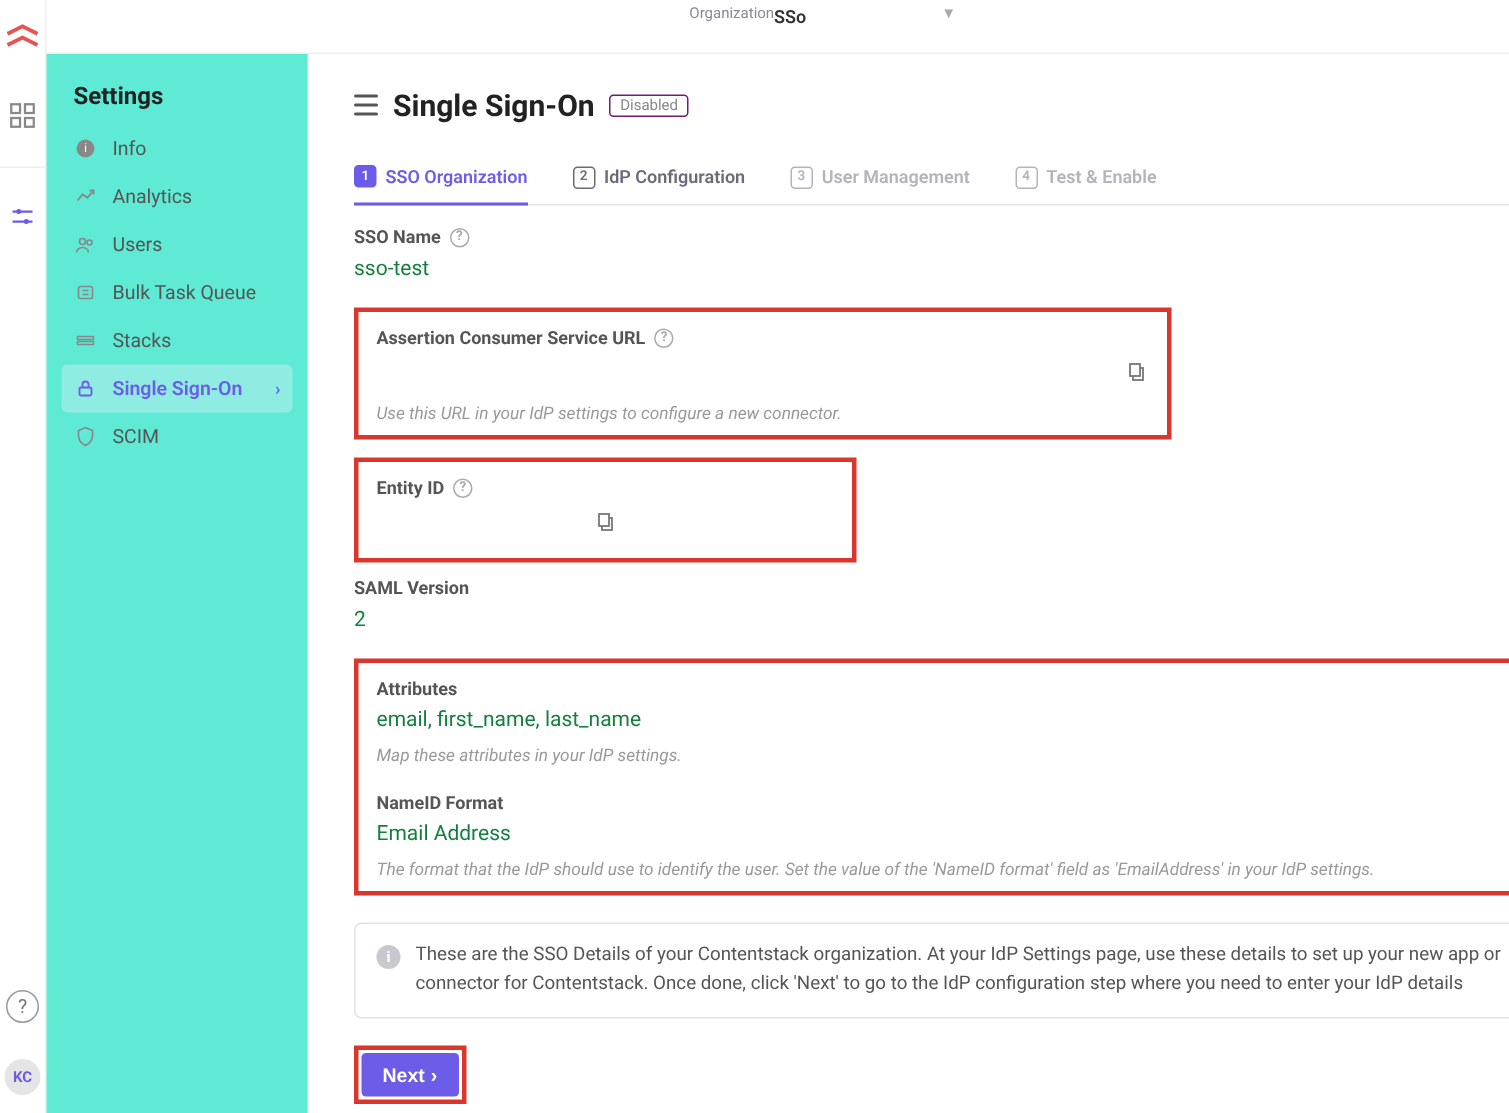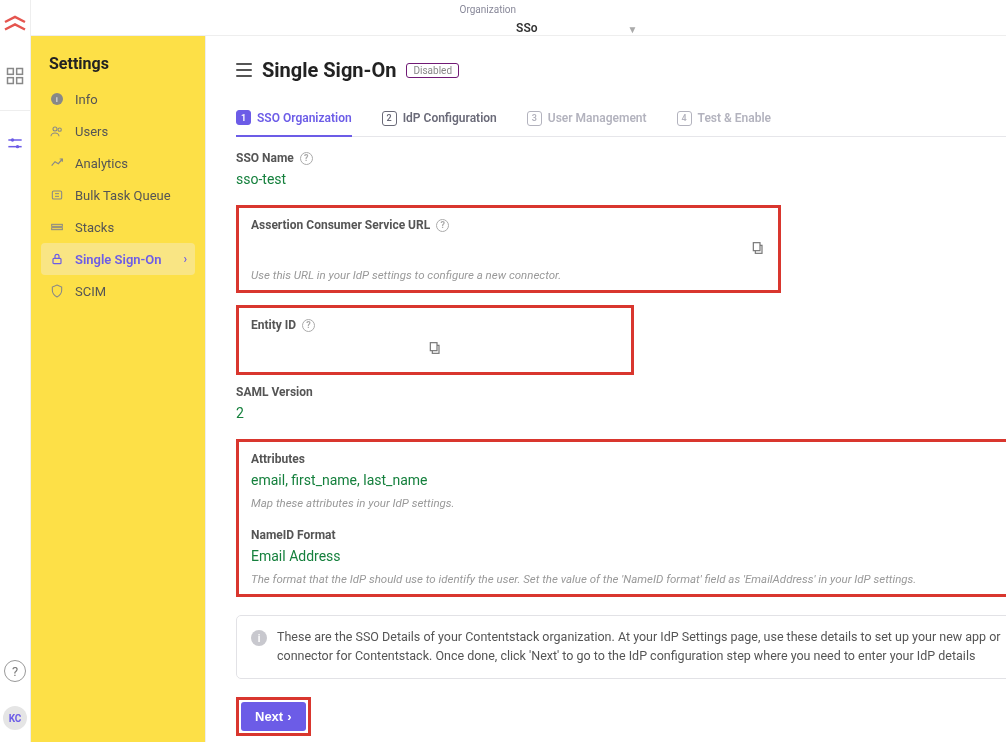--- a/index.html
+++ b/index.html
@@ -9,25 +9,25 @@
 .icon-rail .rail-logo { color: #e5554f; font-size: 18px; }
 .icon-rail .rail-icon { width: 20px; height: 20px; color: #888; display: flex; align-items: center; justify-content: center; }
 .icon-rail .rail-icon.active { color: #6c5ce7; }
 .icon-rail .rail-spacer { flex: 1; }
 .icon-rail .rail-help { width: 22px; height: 22px; border-radius: 50%; border: 1.5px solid #999; display:flex;align-items:center;justify-content:center;color:#777;font-size:13px; margin-bottom: 10px; }
 .icon-rail .rail-avatar { width: 24px; height: 24px; border-radius: 50%; background:#e5e5e5; color:#6c5ce7; font-size: 10px; font-weight:700; display:flex;align-items:center;justify-content:center; margin-bottom: 12px; }
 
 .main-col { flex: 1; display: flex; flex-direction: column; }
 .top-bar { height: 36px; padding: 4px 12px 0 12px; display:flex; flex-direction:row; justify-content:center; border-bottom: 1px solid #eee; }
 .top-org-label { font-size: 10px; color: #889; }
-.top-org-select { font-size: 12px; color: #333; font-weight: 600; display:flex; align-items:flex-end; gap: 90px; }
+.top-org-select { font-size: 12px; color: #333; font-weight: 600; display:flex; align-items:flex-start; gap: 90px; }
 .top-org-select .chev { color:#aaa; font-size: 10px; }
 
 .body-row { flex:1; display:flex; min-height:0; }
-.sidebar { width: 175px; background: #fde047; border-right: 1px solid #eee; padding: 18px 10px; }
+.sidebar { width: 175px; background: #5eead4; border-right: 1px solid #eee; padding: 18px 10px; }
 .sidebar h2 { font-size: 16px; font-weight: 700; color: #222; padding: 0 8px 10px; }
 .side-item { display:flex; align-items:center; gap: 10px; padding: 8px 8px; font-size: 13px; color:#555; border-radius:4px; cursor:pointer; justify-content:space-between; }
 .side-item .si-left { display:flex; align-items:center; gap:10px; }
 .side-item.active { color:#6c5ce7; font-weight:600; background:#f3f1ff55; }
 .side-item .si-icon { width:16px; height:16px; display:flex;align-items:center;justify-content:center; }
 .side-item .si-chev { color:#6c5ce7; font-size: 12px; }
 
 .content { flex:1; padding: 22px 30px 20px 30px; overflow-y:auto; }
 .page-title-row { display:flex; align-items:center; gap:10px; margin-bottom: 20px; }
 .hamburger { width:16px;height:14px;display:flex;flex-direction:column;justify-content:space-between; }
@@ -46,21 +46,21 @@
 .field-group { margin: 10px 0 14px; }
 .field-label { font-size: 12px; font-weight:700; color:#555; display:flex; align-items:center; gap:6px; }
 .help-q { width:13px;height:13px;border:1px solid #aaa;border-radius:50%;font-size:9px;color:#aaa;display:flex;align-items:center;justify-content:center; }
 .field-value { font-size: 14px; color:#15803d; padding: 6px 0 4px; }
 .field-hint { font-size: 11.5px; color:#999; font-style: italic; padding-top: 4px; }
 
 .red-box { border: 3px solid #d9362e; padding: 10px 12px 8px; margin: 12px 0 10px; }
 .copy-row { display:flex; justify-content:flex-end; padding: 8px 0; }
 .copy-icon { width:16px;height:16px; color:#777; }
 .red-box.wide { width: 545px; }
-.red-box.half { width:398px; }
+.red-box.half { width:335px; }
 .red-box.half .copy-row { justify-content:center; }
 
 .info-callout { border:1px solid #e2e2e6; border-radius:5px; padding: 12px 14px; display:flex; gap:10px; font-size:12.5px; color:#555; margin: 18px 0; line-height:1.5; }
 .info-callout .info-i { width:16px;height:16px;border-radius:50%;background:#c8c8ce;color:#fff;font-size:10px;font-weight:700;display:flex;align-items:center;justify-content:center;flex-shrink:0; margin-top:2px; }
 
 .next-btn-wrap { display:inline-block; border:3px solid #d9362e; padding:2px; }
 .next-btn { background:#6c5ce7; color:#fff; border:none; padding: 7px 14px; font-size:13px; font-weight:600; border-radius:3px; display:flex;align-items:center;gap:4px; cursor:pointer; }
 
 svg { width:100%; height:100%; }
 </style>
@@ -117,37 +117,37 @@
                   <text x="12" y="16" font-size="12" fill="#fff" text-anchor="middle" font-family="sans-serif">i</text>
                 </svg>
               </span>
               <span>Info</span>
             </div>
         </div>
         <div class="side-item">
           <div class="si-left">
               <span class="si-icon">
                 <svg viewBox="0 0 24 24">
+                  <polyline points="4,16 9,10 14,13 20,6" fill="none" stroke="#888" stroke-width="1.8"></polyline>
+                  <polyline points="16,6 20,6 20,10" fill="none" stroke="#888" stroke-width="1.8"></polyline>
+                </svg>
+              </span>
+              <span>Analytics</span>
+            </div>
+        </div>
+        <div class="side-item">
+          <div class="si-left">
+              <span class="si-icon">
+                <svg viewBox="0 0 24 24">
                   <circle cx="9" cy="9" r="3" fill="none" stroke="#888" stroke-width="1.6"></circle>
                   <circle cx="16" cy="10" r="2.5" fill="none" stroke="#888" stroke-width="1.6"></circle>
                   <path d="M3 20c0-3 3-5 6-5s6 2 6 5" fill="none" stroke="#888" stroke-width="1.6"></path>
                 </svg>
               </span>
               <span>Users</span>
-            </div>
-        </div>
-        <div class="side-item">
-          <div class="si-left">
-              <span class="si-icon">
-                <svg viewBox="0 0 24 24">
-                  <polyline points="4,16 9,10 14,13 20,6" fill="none" stroke="#888" stroke-width="1.8"></polyline>
-                  <polyline points="16,6 20,6 20,10" fill="none" stroke="#888" stroke-width="1.8"></polyline>
-                </svg>
-              </span>
-              <span>Analytics</span>
             </div>
         </div>
         <div class="side-item">
           <div class="si-left">
               <span class="si-icon">
                 <svg viewBox="0 0 24 24">
                   <rect x="5" y="6" width="14" height="12" rx="2" fill="none" stroke="#888" stroke-width="1.6"></rect>
                   <line x1="9" y1="10" x2="15" y2="10" stroke="#888" stroke-width="1.5"></line>
                   <line x1="9" y1="14" x2="15" y2="14" stroke="#888" stroke-width="1.5"></line>
                 </svg>

